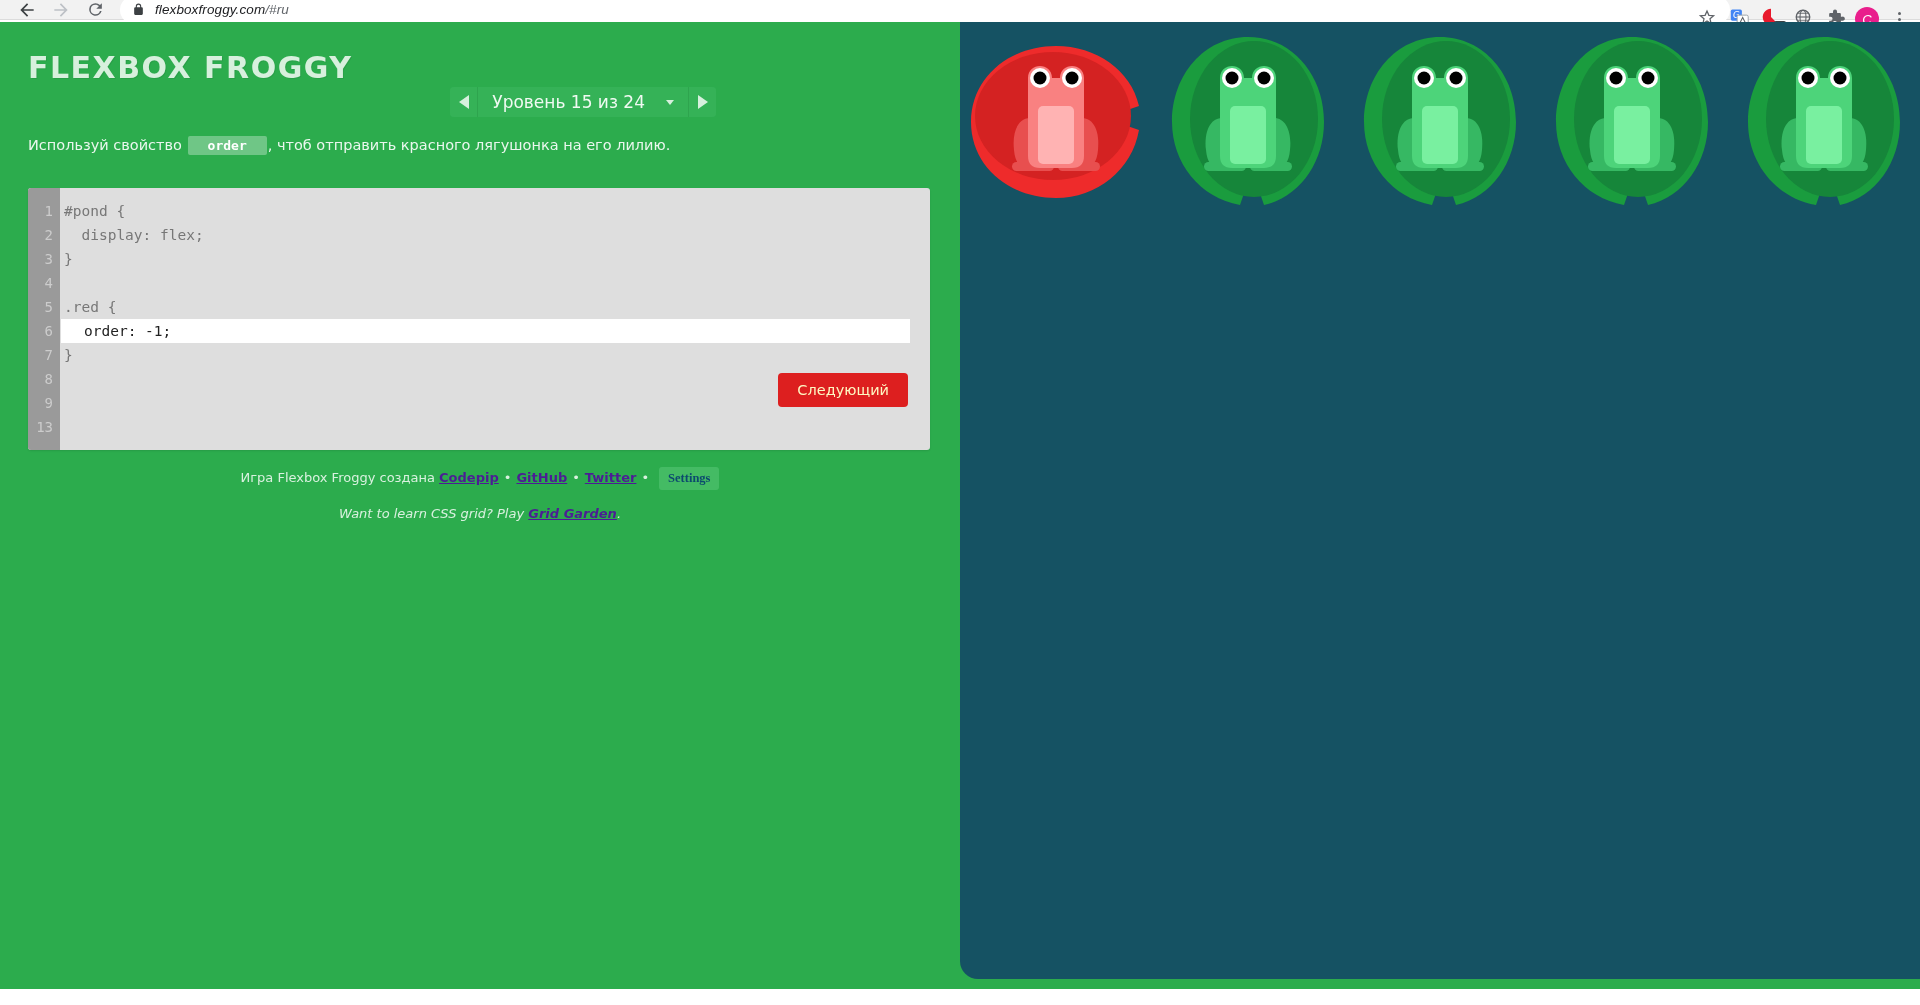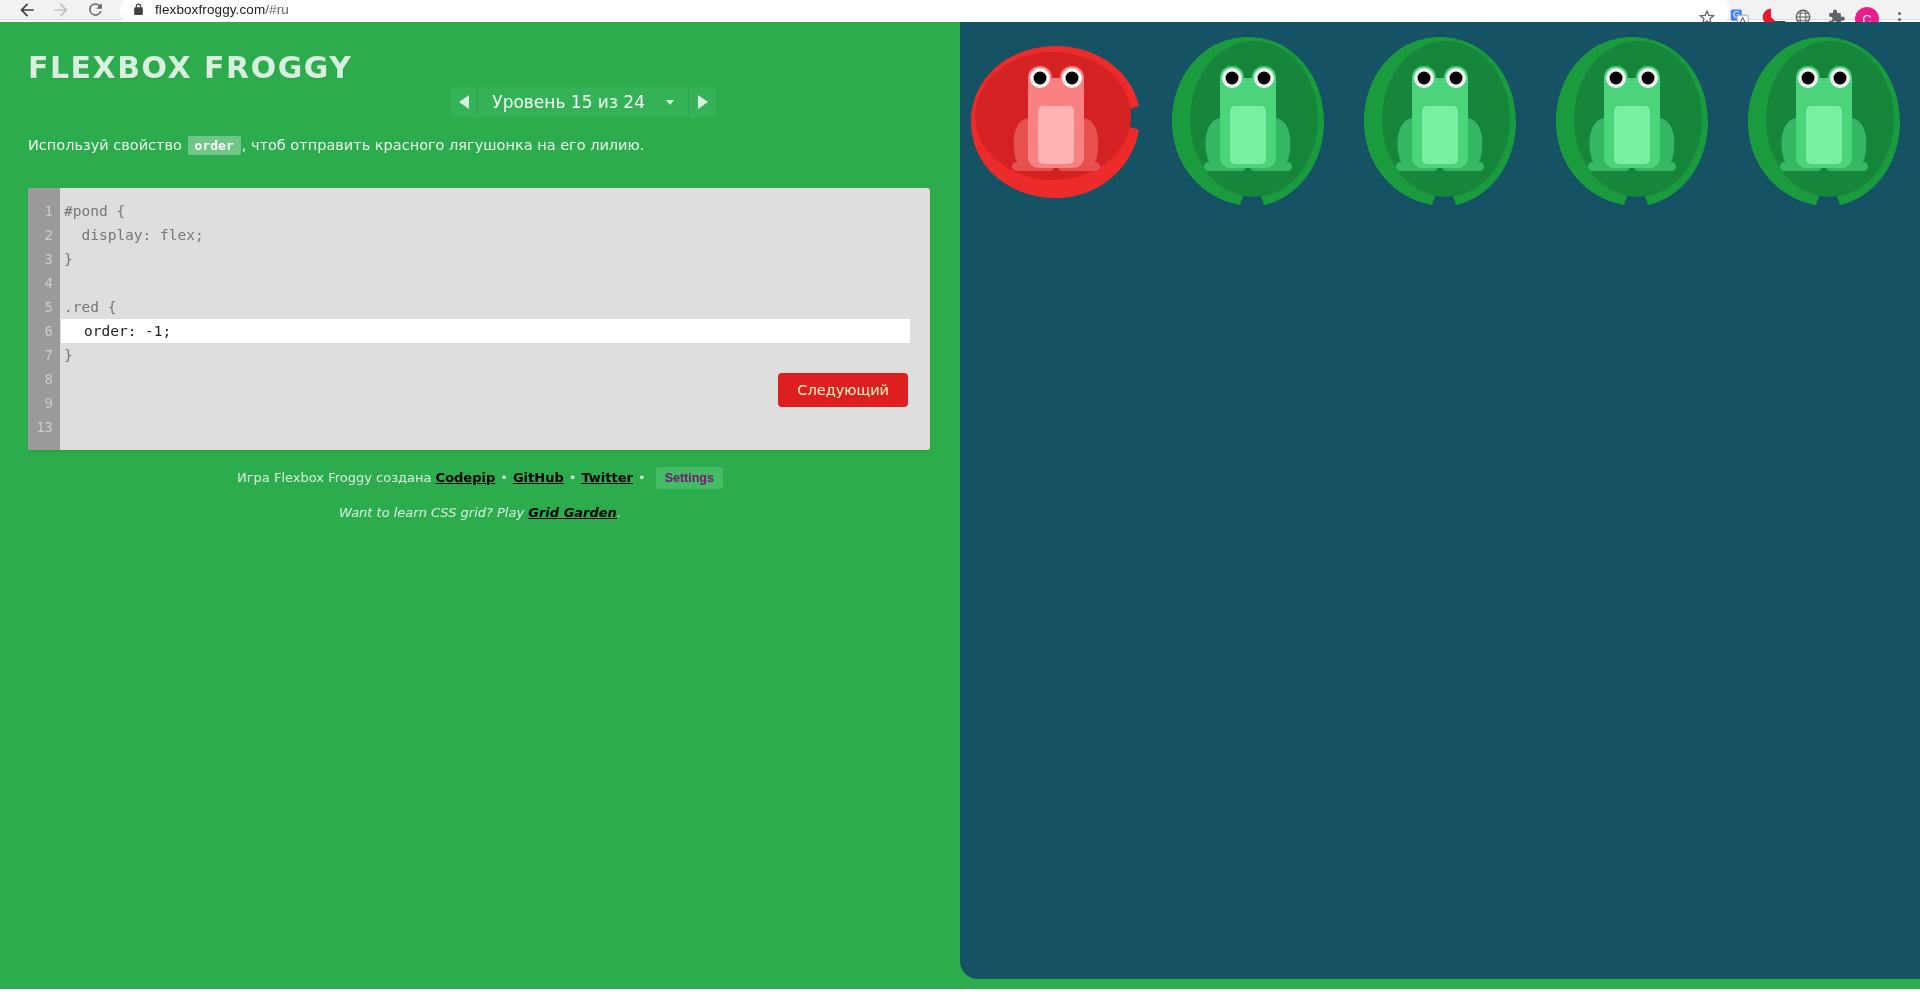--- a/index.html
+++ b/index.html
@@ -12,20 +12,21 @@
 
   
   #browser-bar {
     height: 20px;
     background: #f2f2f2;
     display: flex;
     align-items: center;
     padding: 0 10px;
     border-bottom: 1px solid #dcdcdc;
     position: relative;
+    font-style: italic;
   }
   .nav-btn {
     width: 34px; height: 34px;
     display: flex; align-items: center; justify-content: center;
     border-radius: 50%;
     flex: 0 0 auto;
   }
   .nav-btn svg { display: block; }
   #omnibox {
     flex: 1 1 auto;
@@ -140,21 +141,21 @@
     color: #eaf7ee;
     font-family: "DejaVu Sans", sans-serif;
     white-space: nowrap;
   }
   #instr-text code {
     background: rgba(255,255,255,0.32);
     color: #ffffff;
     font-family: "DejaVu Sans Mono", monospace;
     font-size: 13px;
     font-weight: bold;
-    padding: 2px 7px;
+    padding: 2px 20px;
     border-radius: 2px;
     margin: 0 1px;
   }
 
   
   #editor {
     position: absolute;
     left: 28px; top: 166px;
     width: 902px;
     background: #dedede;
@@ -221,34 +222,34 @@
   #footer {
     position: absolute;
     left: 0; top: 445px;
     width: 960px;
     text-align: center;
     font-size: 13px;
     color: #d9f1df;
     font-family: "DejaVu Sans", sans-serif;
   }
   #footer a {
-    color: #000000;
+    color: #4c1d95;
     text-decoration: underline;
     font-weight: bold;
   }
   #footer .sepdot { margin: 0 5px; }
   #settings-btn {
     display: inline-block;
     background: #44bb64;
-    color: #701a75;
+    color: #0c4a6e;
     border: none;
     border-radius: 3px;
     padding: 4px 9px;
     font-size: 12.5px;
-    font-family: Liberation Sans, sans-serif;
+    font-family: Liberation Serif, serif;
     margin-left: 5px;
     cursor: pointer;
     font-weight: bold;
   }
   #footer-2 { margin-top: 16px; font-style: italic; }
 
   
   #pond {
     position: absolute;
     left: 960px; top: 0;

